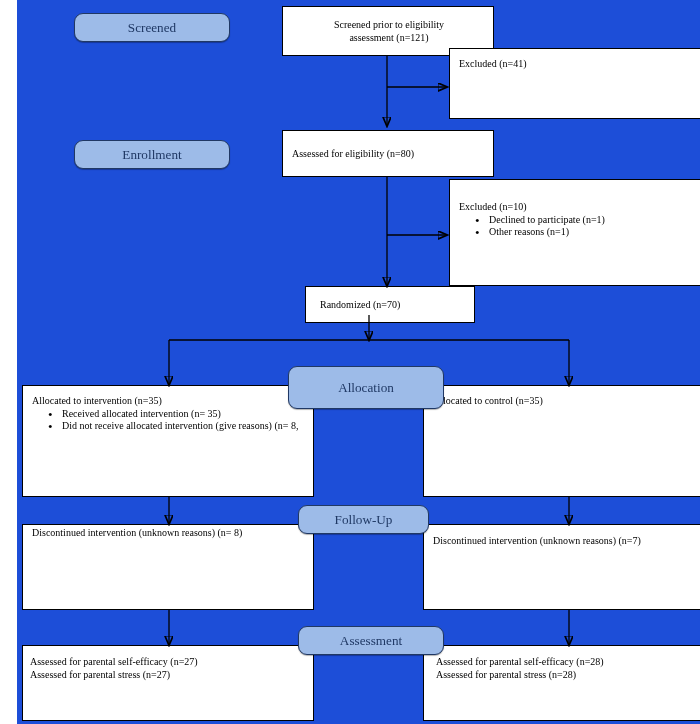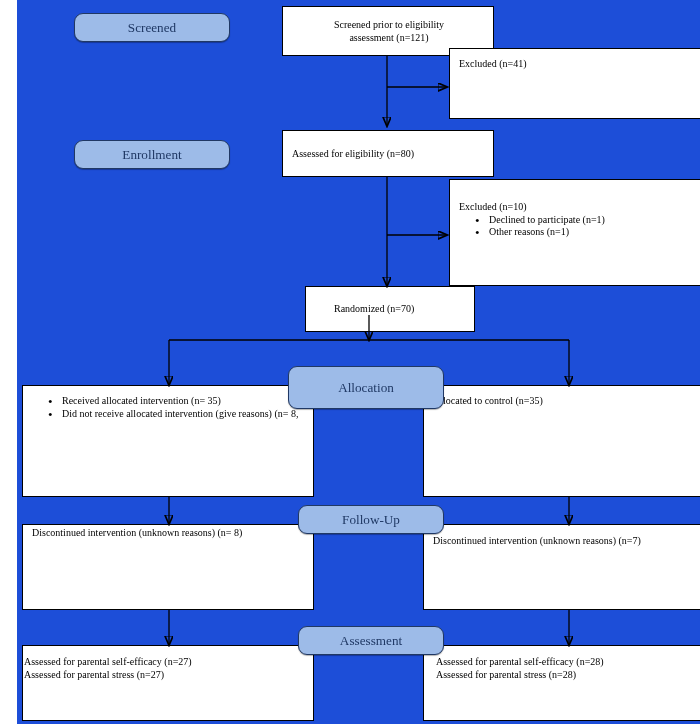--- a/index.html
+++ b/index.html
@@ -141,56 +141,57 @@
   </div>
 
   <div class="box" style="left:432px; top:179px; width:262px; height:107px; padding-top:21px;">
     <span class="head">Excluded  (n=10)</span>
     <ul>
       <li>Declined to participate (n=1)</li>
       <li>Other reasons (n=1)</li>
     </ul>
   </div>
 
-  <div class="box vcenter" style="left:288px; top:286px; width:170px; height:46px; padding-left:28px;">
+  <div class="box vcenter" style="left:288px; top:286px; width:170px; height:37px; padding-left:14px;">
     <span class="head">Randomized (n=70)</span>
   </div>
 
   <div class="stage" style="left:271px; top:366px; width:156px; height:43px;">
     <span>Allocation</span>
   </div>
 
   <div class="box" style="left:5px; top:385px; width:292px; height:112px; padding-top:9px;">
+    <span class="head">Allocated to intervention (n=35)</span>
     <ul>
       <li>Received allocated intervention (n= 35)</li>
       <li>Did not receive allocated intervention (give reasons) (n= 8,</li>
     </ul>
   </div>
 
   <div class="box" style="left:406px; top:385px; width:288px; height:112px; padding-top:9px;">
     <span class="head">Allocated to control (n=35)</span>
   </div>
 
-  <div class="stage" style="left:281px; top:505px; width:146px; height:29px;">
+  <div class="stage" style="left:281px; top:505px; width:131px; height:29px;">
     <span>Follow-Up</span>
   </div>
 
   <div class="box" style="left:5px; top:524px; width:292px; height:86px; padding-top:2px;">
     <span class="head">Discontinued intervention (unknown reasons) (n= 8)</span>
   </div>
 
   <div class="box" style="left:406px; top:524px; width:288px; height:86px; padding-top:10px;">
     <span class="head">Discontinued intervention (unknown reasons) (n=7)</span>
   </div>
 
   <div class="stage" style="left:281px; top:626px; width:146px; height:29px;">
     <span>Assessment</span>
   </div>
 
-  <div class="box" style="left:5px; top:645px; width:292px; height:76px; padding-top:10px; padding-left:1px;">
+  <div class="box" style="left:5px; top:645px; width:292px; height:76px; padding-top:10px; padding-left:7px;">
     <span class="head-line">Assessed for parental self-efficacy (n=27)</span>
     <span class="head-line">Assessed for parental stress (n=27)</span>
   </div>
 
   <div class="box" style="left:406px; top:645px; width:288px; height:76px; padding-top:10px; padding-left:12px;">
     <span class="head-line">Assessed for parental self-efficacy (n=28)</span>
     <span class="head-line">Assessed for parental stress (n=28)</span>
   </div>
 
 </div>

